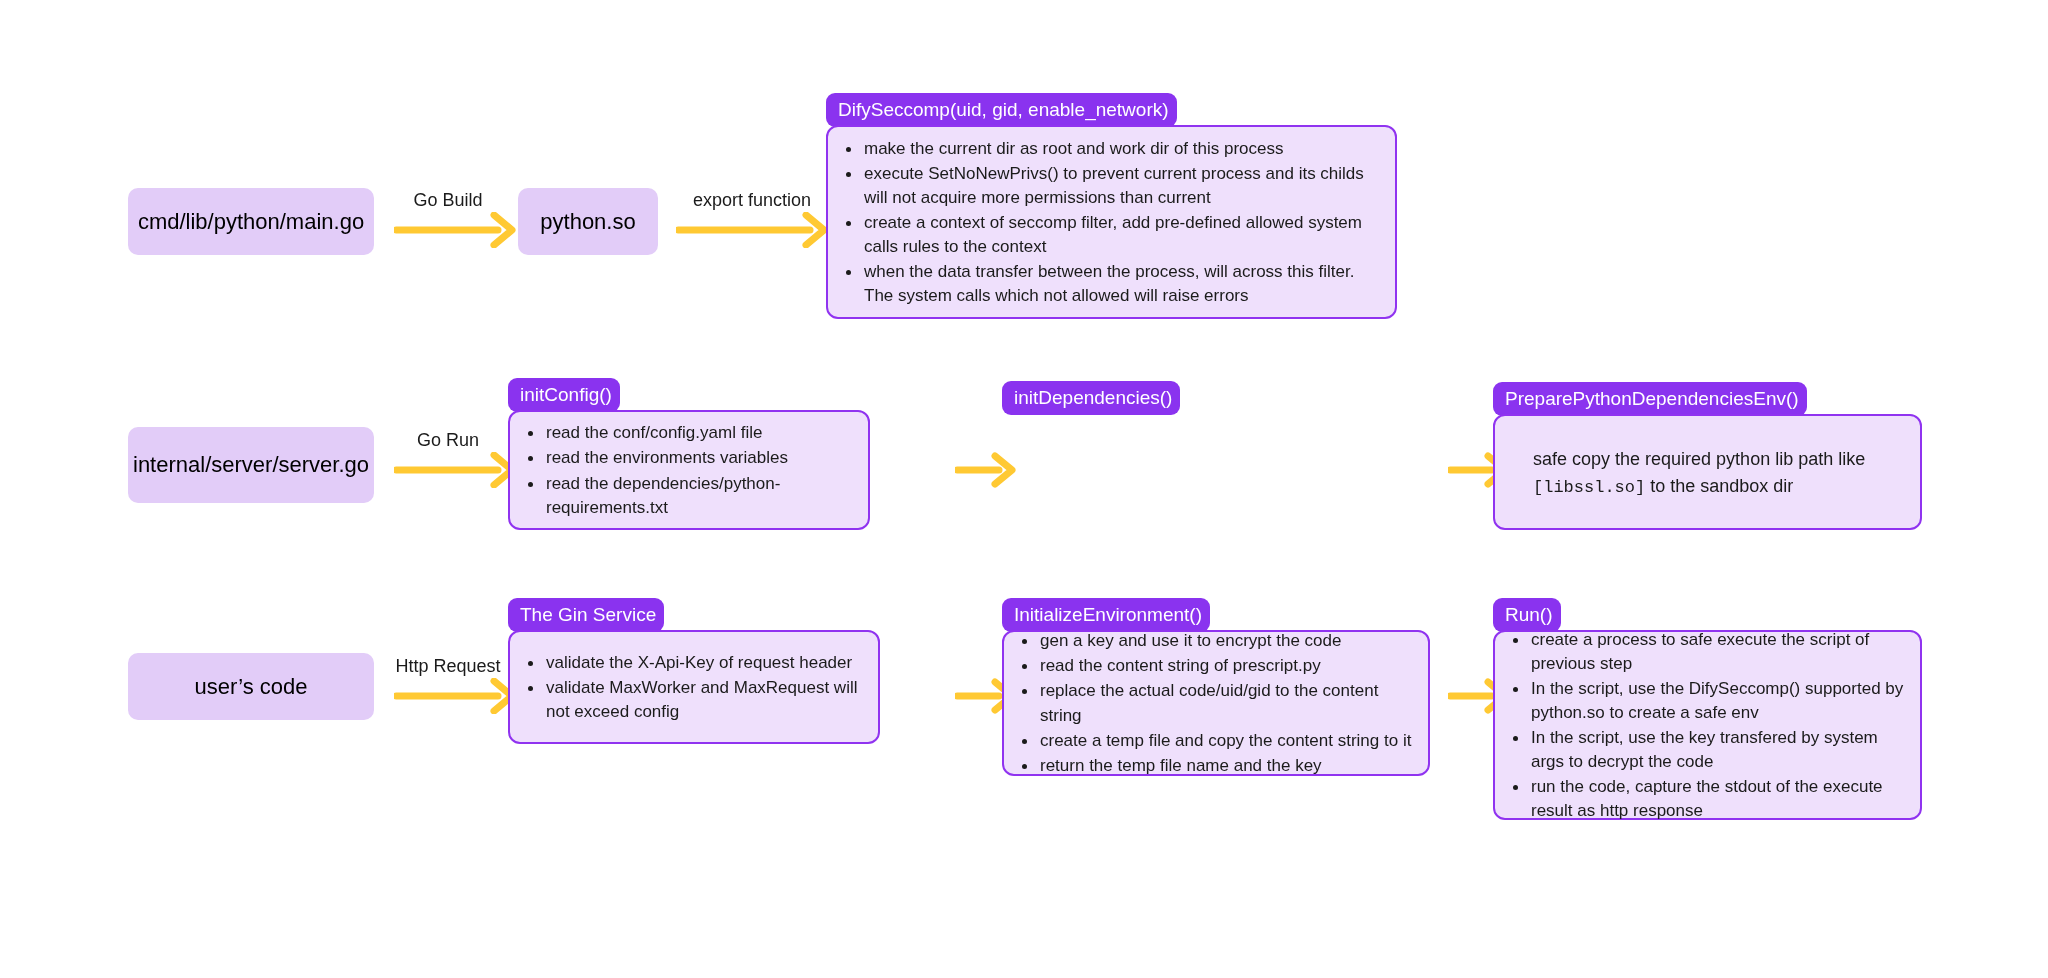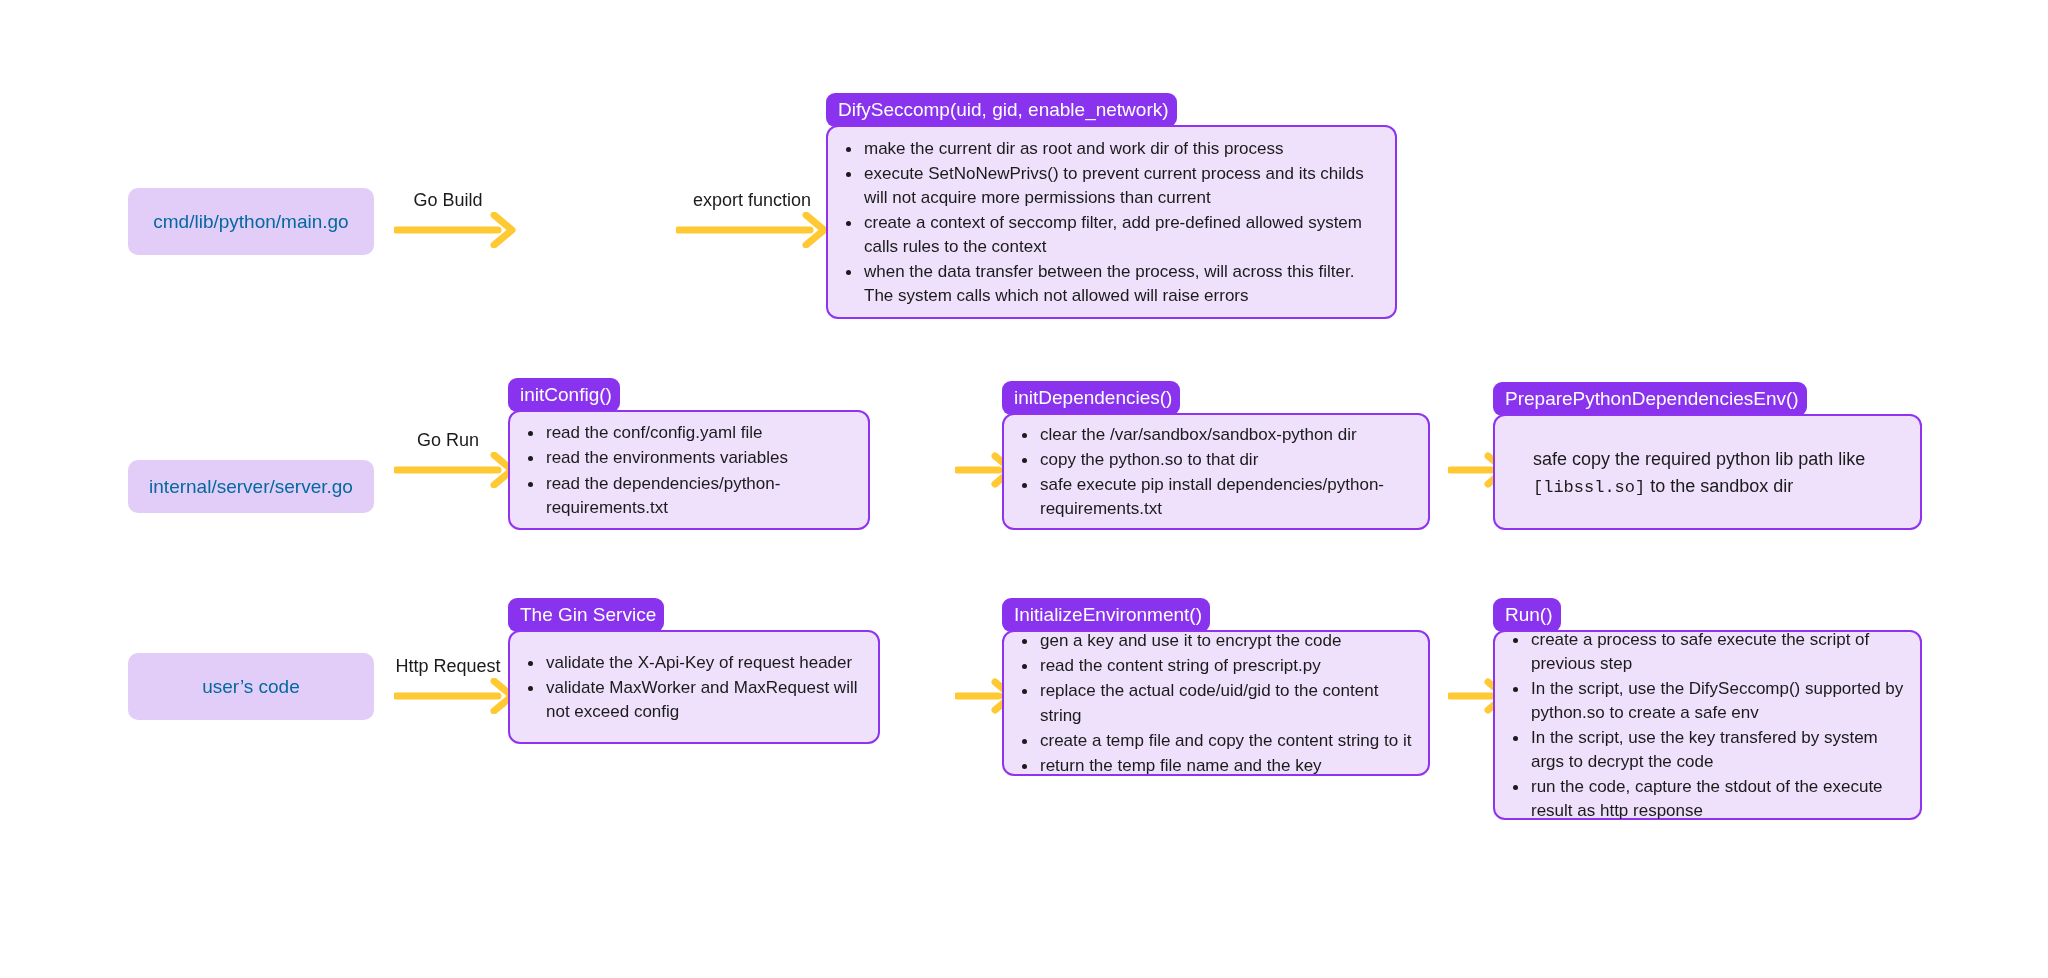--- a/index.html
+++ b/index.html
@@ -23,22 +23,22 @@
 
   
   .plain-box {
     position: absolute;
     background: #E2CCF8;
     border-radius: 10px;
     display: flex;
     align-items: center;
     justify-content: center;
     text-align: center;
-    color: #0369a1;
-    font-size: 19px;
+    color: #000000;
+    font-size: 22px;
     line-height: 1.35;
     padding: 0 12px;
     box-sizing: border-box;
   }
 
   
   .panel {
     position: absolute;
     background: #EFE0FC;
     border: 2.5px solid #9033F0;
@@ -110,40 +110,43 @@
   <div class="plain-box" style="left:128px; top:188px; width:246px; height:67px;">
     <span>cmd/lib/python/main.go</span>
   </div>
 
   <div class="arrow-label" style="left:390px; top:190px; width:116px;">Go Build</div>
   <svg class="arrow" style="left:394px; top:212px;" width="122" height="36" viewBox="0 0 122 36">
     <line x1="2" y1="18" x2="104" y2="18" stroke="#FFC933" stroke-width="7" stroke-linecap="round"></line>
     <polyline points="100,3 118,18 100,33" fill="none" stroke="#FFC933" stroke-width="7" stroke-linecap="round" stroke-linejoin="round"></polyline>
   </svg>
 
+  <div class="plain-box" style="left:518px; top:188px; width:140px; height:67px;">
+    <span>python.so</span>
+  </div>
 
   <div class="arrow-label" style="left:672px; top:190px; width:160px;">export function</div>
   <svg class="arrow" style="left:676px; top:212px;" width="152" height="36" viewBox="0 0 152 36">
     <line x1="2" y1="18" x2="134" y2="18" stroke="#FFC933" stroke-width="7" stroke-linecap="round"></line>
     <polyline points="130,3 148,18 130,33" fill="none" stroke="#FFC933" stroke-width="7" stroke-linecap="round" stroke-linejoin="round"></polyline>
   </svg>
 
   <div class="panel-label" style="left:826px; top:93px;">DifySeccomp(uid, gid, enable_network)</div>
   <div class="panel" style="left:826px; top:125px; width:571px; height:194px;">
     <div class="panel-body">
       <ul>
         <li>make the current dir as root and work dir of this process</li>
         <li>execute SetNoNewPrivs() to prevent current process and its childs will not acquire more permissions than current</li>
         <li>create a context of seccomp filter,  add pre-defined allowed system calls rules to the context</li>
         <li>when the data transfer between the process, will  across this filter. The system calls which not allowed will raise errors</li>
       </ul>
     </div>
   </div>
 
-  <div class="plain-box" style="left:128px; top:427px; width:246px; height:53px;margin-top:33px;">
+  <div class="plain-box" style="left:128px; top:427px; width:246px; height:76px;">
     <span>internal/server/server.go</span>
   </div>
 
   <div class="arrow-label" style="left:390px; top:430px; width:116px;">Go Run</div>
   <svg class="arrow" style="left:394px; top:452px;" width="122" height="36" viewBox="0 0 122 36">
     <line x1="2" y1="18" x2="104" y2="18" stroke="#FFC933" stroke-width="7" stroke-linecap="round"></line>
     <polyline points="100,3 118,18 100,33" fill="none" stroke="#FFC933" stroke-width="7" stroke-linecap="round" stroke-linejoin="round"></polyline>
   </svg>
 
   <div class="panel-label" style="left:508px; top:378px;">initConfig()</div>
@@ -156,29 +159,20 @@
       </ul>
     </div>
   </div>
 
   <svg class="arrow" style="left:955px; top:452px;" width="62" height="36" viewBox="0 0 62 36">
     <line x1="2" y1="18" x2="44" y2="18" stroke="#FFC933" stroke-width="7" stroke-linecap="round"></line>
     <polyline points="40,4 57,18 40,32" fill="none" stroke="#FFC933" stroke-width="7" stroke-linecap="round" stroke-linejoin="round"></polyline>
   </svg>
 
   <div class="panel-label" style="left:1002px; top:381px;">initDependencies()</div>
-  <div class="panel" style="left:1002px; top:413px; width:428px; height:117px;">
-    <div class="panel-body">
-      <ul>
-        <li>clear the /var/sandbox/sandbox-python dir</li>
-        <li>copy the python.so to that dir</li>
-        <li>safe execute pip install dependencies/python-requirements.txt</li>
-      </ul>
-    </div>
-  </div>
 
   <svg class="arrow" style="left:1448px; top:452px;" width="62" height="36" viewBox="0 0 62 36">
     <line x1="2" y1="18" x2="44" y2="18" stroke="#FFC933" stroke-width="7" stroke-linecap="round"></line>
     <polyline points="40,4 57,18 40,32" fill="none" stroke="#FFC933" stroke-width="7" stroke-linecap="round" stroke-linejoin="round"></polyline>
   </svg>
 
   <div class="panel-label" style="left:1493px; top:382px;">PreparePythonDependenciesEnv()</div>
   <div class="panel" style="left:1493px; top:414px; width:429px; height:116px;">
     <div class="panel-body">
       <div class="panel-plaintext"><span>safe copy the required python lib path like </span><span class="mono">[libssl.so]</span><span> to the sandbox dir</span></div>

